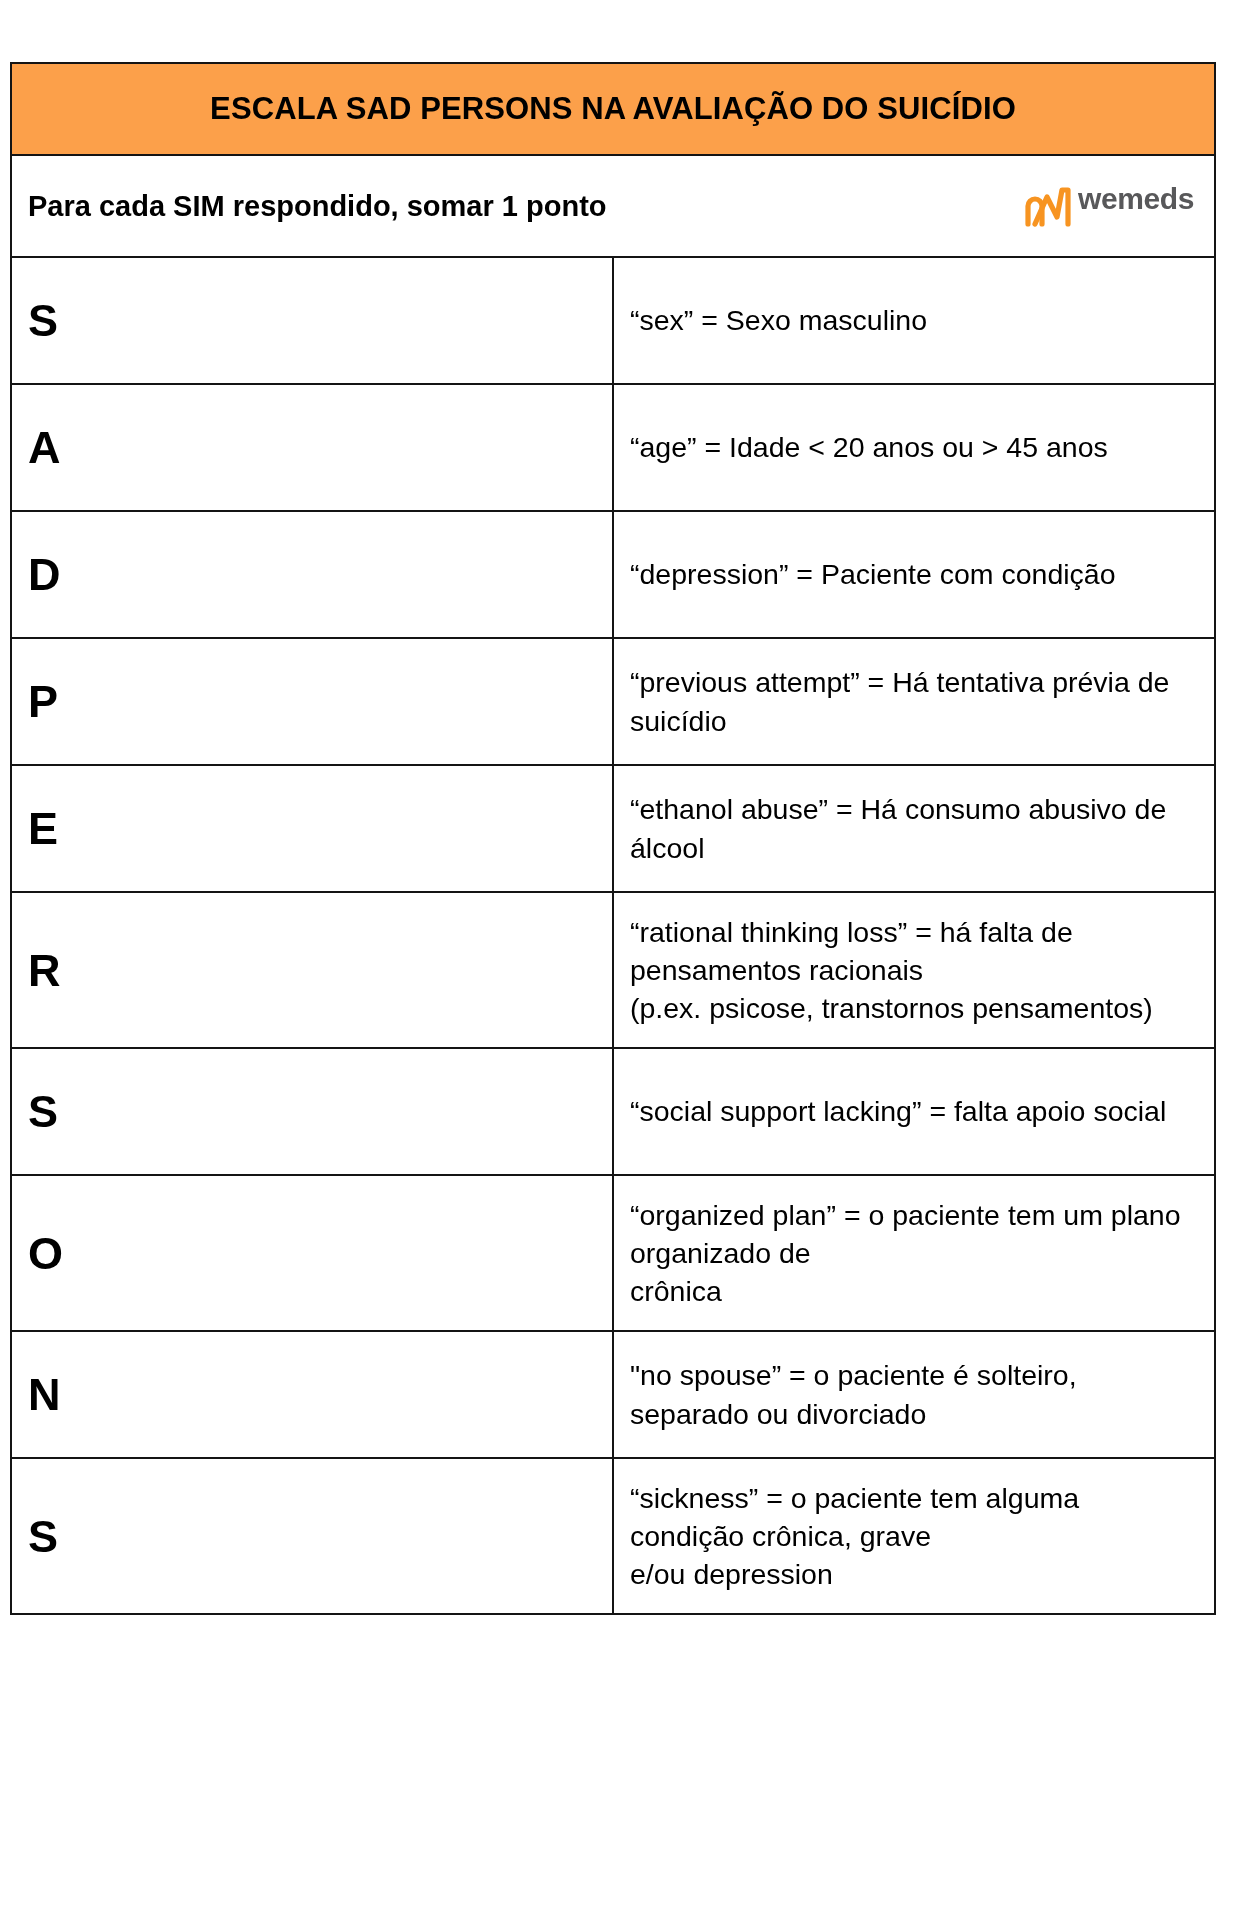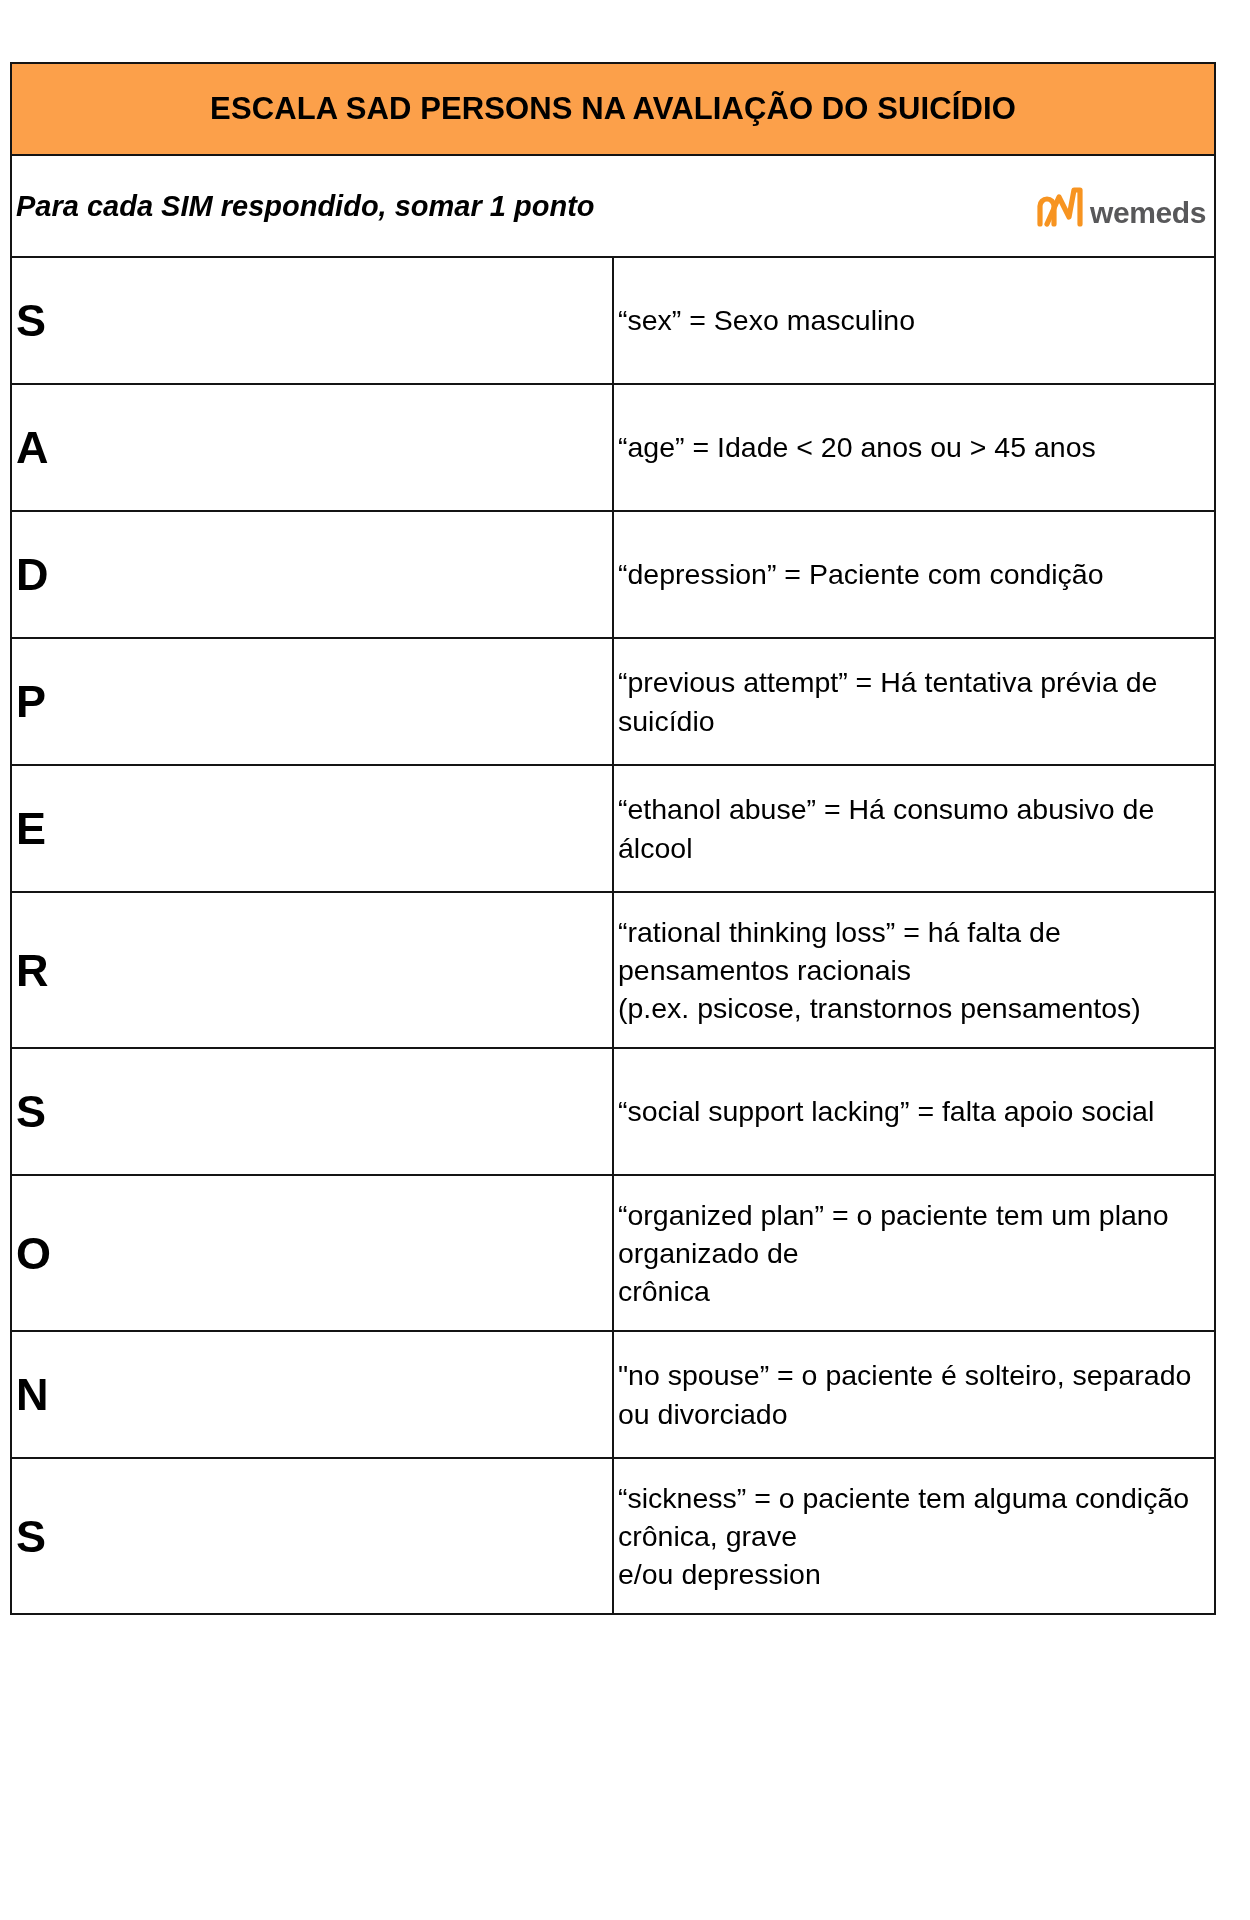--- a/index.html
+++ b/index.html
@@ -29,21 +29,21 @@
     top: 62px;
     width: 1206px;
     border-collapse: collapse;
     table-layout: fixed;
     background: #ffffff;
   }
 
   .scale-table td,
   .scale-table th {
     border: 2px solid #141414;
-    padding: 4px;
+    padding: 16px;
     vertical-align: middle;
     margin-left: 16px;
   }
 
   
   .title-cell {
     background: #fca04a;
     height: 92px;
     text-align: center;
     vertical-align: middle;
@@ -67,28 +67,27 @@
   .subtitle-row {
     display: flex;
     align-items: center;
     justify-content: space-between;
     width: 100%;
     height: 100%;
   }
   .subtitle-text {
     font-size: 29px;
     font-weight: bold;
-    font-style: italic;
     color: #000000;
     white-space: nowrap;
   }
 
   .logo {
     display: flex;
-    align-items: flex-end;
+    align-items: flex-start;
     gap: 2px;
     padding-right: 4px;
   }
   .logo-mark {
     display: block;
     width: 52px;
     height: 44px;
   }
   .logo-word {
     font-size: 30px;

